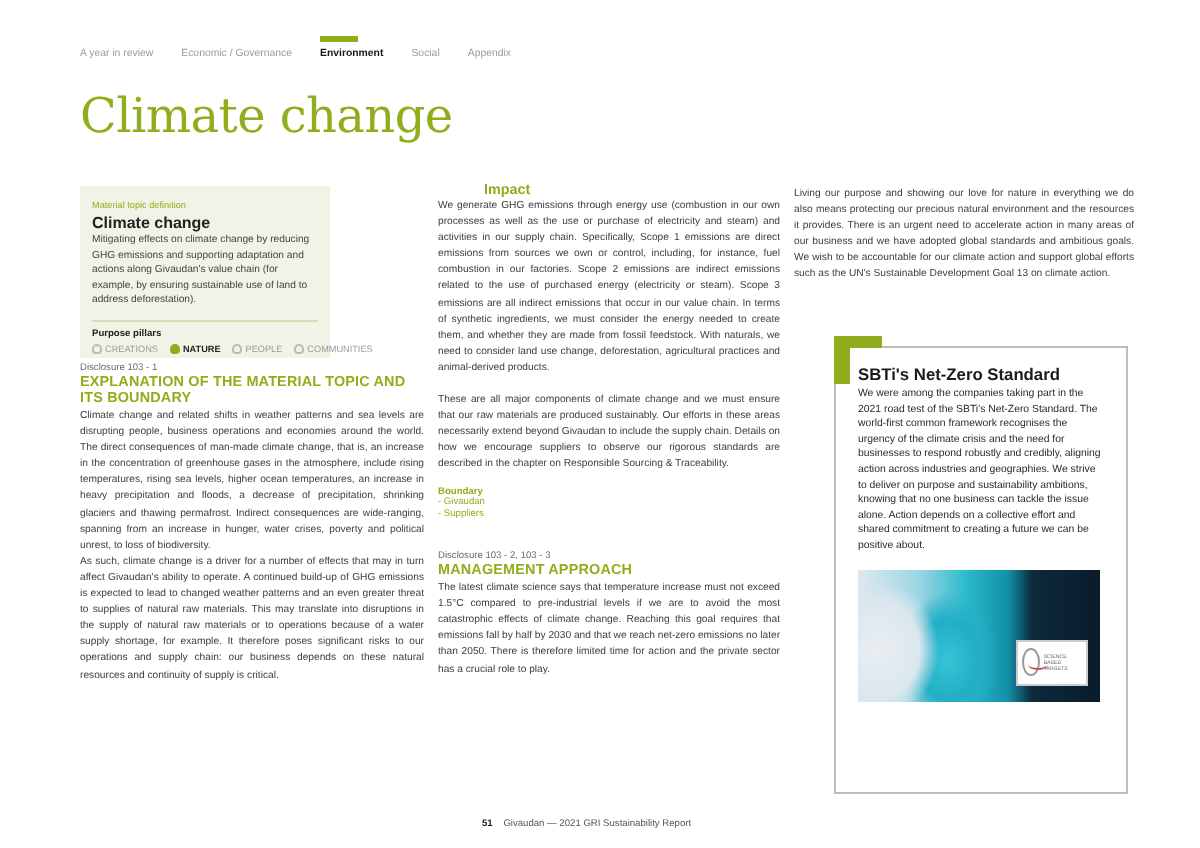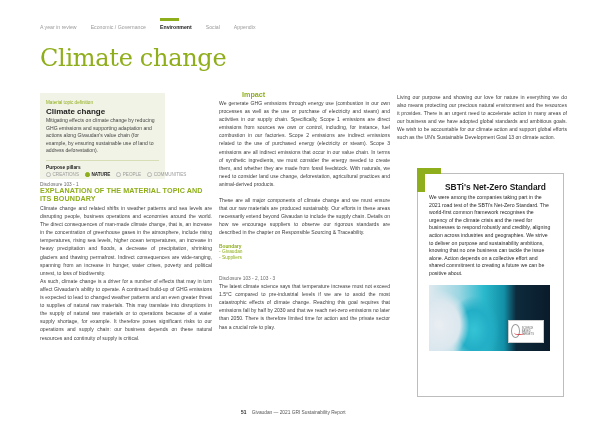--- a/index.html
+++ b/index.html
@@ -35,21 +35,21 @@
   .col2 { position: absolute; left: 219px; top: 93px; width: 171px; }
   .col3 { position: absolute; left: 397px; top: 93px; width: 170px; }
 
   .boundary-head { font-size: 4.8px; color: #8fae1b; font-weight: bold; }
   .boundary-item { font-size: 4.8px; color: #8fae1b; line-height: 6.8px; }
 
   
   .sbti-box { position: absolute; left: 417px; top: 173px; width: 147px; height: 224px; border: 1px solid #bdbdbd; background: #fff; padding: 6px 10px 0 11px; }
   .sbti-corner { position: absolute; left: -1px; top: -6px; width: 8px; height: 24px; background: #8fae1b; }
   .sbti-corner2 { position: absolute; left: -1px; top: -6px; width: 24px; height: 6px; background: #8fae1b; }
-  .sbti-title { font-size: 8.4px; font-weight: bold; color: #1b1b1b; margin-top: 2px; white-space: nowrap; margin-left: 16px; }
+  .sbti-title { font-size: 8.4px; font-weight: bold; color: #1b1b1b; margin-top: 2px; white-space: nowrap; }
   .sbti-text { font-size: 5.2px; line-height: 7.6px; color: #2a2a2a; margin-top: 2px; }
   .sbti-image { position: relative; margin-top: 7px; width: 121px; height: 66px; overflow: hidden;
     background:
       radial-gradient(ellipse 38px 44px at 10px 40px, #e9eef2 0%, #dbe7ee 55%, rgba(200,225,235,0) 80%),
       radial-gradient(ellipse 30px 40px at 45px 45px, #35c4d6 0%, #22aec6 50%, rgba(20,120,150,0) 85%),
       linear-gradient(90deg, #dfe9ef 0%, #9bd6e2 25%, #2bbacd 45%, #1290a8 62%, #0d2a3c 72%, #0a1b2a 100%); }
   .sbti-logo { position: absolute; right: 6px; bottom: 8px; width: 36px; height: 23px; background: #fff; border: 0.6px solid #ccc; display: flex; align-items: center; padding: 2px; gap: 2px; }
   .sbti-logo .circle { width: 14px; height: 14px; border-radius: 50%; border: 1px solid #9a9a9a; position: relative; }
   .sbti-logo .circle::after { content: ""; position: absolute; left: 2px; top: 5px; width: 10px; height: 4px; border-bottom: 1.2px solid #d6454d; border-radius: 50%; }
   .sbti-logo .ltext { font-size: 2.6px; line-height: 3px; color: #666; }
@@ -106,20 +106,21 @@
 <section class="col2">
   <h3 class="green-head" style="margin-top:-3px">Impact</h3>
   <p class="text">We generate GHG emissions through energy use (combustion in our own processes as well as the use or purchase of electricity and steam) and activities in our supply chain. Specifically, Scope 1 emissions are direct emissions from sources we own or control, including, for instance, fuel combustion in our factories. Scope 2 emissions are indirect emissions related to the use of purchased energy (electricity or steam). Scope 3 emissions are all indirect emissions that occur in our value chain. In terms of synthetic ingredients, we must consider the energy needed to create them, and whether they are made from fossil feedstock. With naturals, we need to consider land use change, deforestation, agricultural practices and animal-derived products.</p>
   <p class="text" style="margin-top:8px">These are all major components of climate change and we must ensure that our raw materials are produced sustainably. Our efforts in these areas necessarily extend beyond Givaudan to include the supply chain. Details on how we encourage suppliers to observe our rigorous standards are described in the chapter on Responsible Sourcing &amp; Traceability.</p>
   <div style="margin-top:7px">
     <div class="boundary-head">Boundary</div>
     <div class="boundary-item">- Givaudan</div>
     <div class="boundary-item">- Suppliers</div>
   </div>
   <div class="disclosure" style="margin-top:14px">Disclosure 103 - 2, 103 - 3</div>
+  <h2 class="caps-head">MANAGEMENT APPROACH</h2>
   <p class="text" style="margin-top:1px">The latest climate science says that temperature increase must not exceed 1.5°C compared to pre-industrial levels if we are to avoid the most catastrophic effects of climate change. Reaching this goal requires that emissions fall by half by 2030 and that we reach net-zero emissions no later than 2050. There is therefore limited time for action and the private sector has a crucial role to play.</p>
 </section>
 
 <section class="col3">
   <p class="text">Living our purpose and showing our love for nature in everything we do also means protecting our precious natural environment and the resources it provides. There is an urgent need to accelerate action in many areas of our business and we have adopted global standards and ambitious goals. We wish to be accountable for our climate action and support global efforts such as the UN's Sustainable Development Goal 13 on climate action.</p>
 </section>
 
 <aside class="sbti-box">
   <span class="sbti-corner"></span>
   <span class="sbti-corner2"></span>

